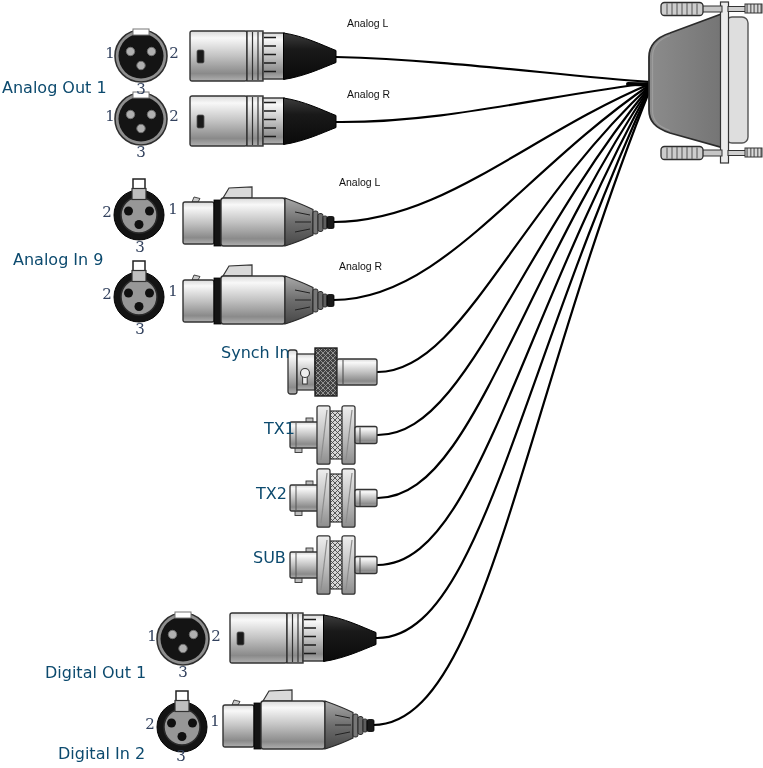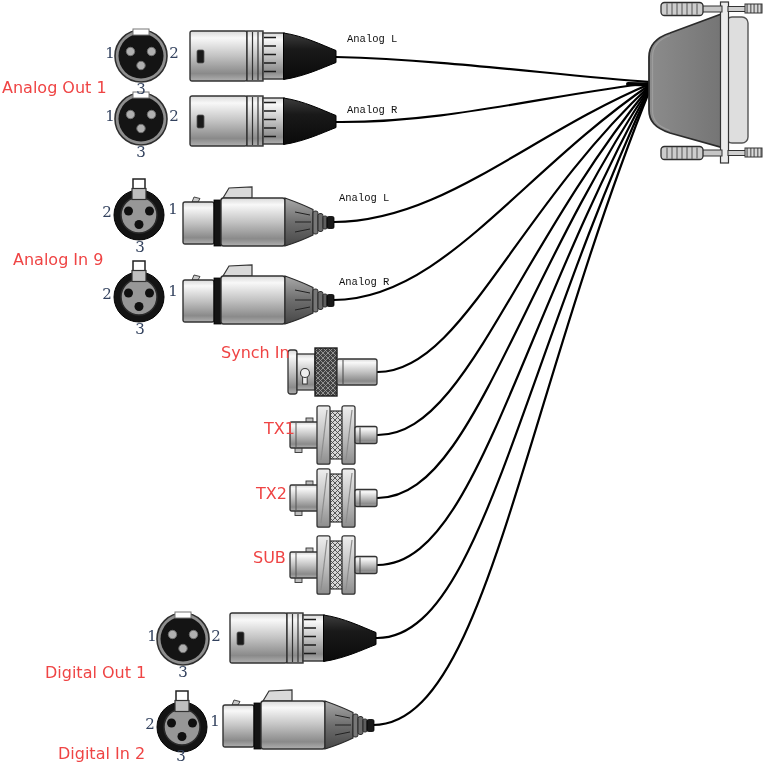--- a/index.html
+++ b/index.html
@@ -2,27 +2,26 @@
 <html><head>
 <meta charset="utf-8">
 <style>
   html,body{margin:0;padding:0;background:#fff;}
   .stage{
     position:relative;width:763px;height:768px;background:#ffffff;overflow:hidden;
     font-family:"DejaVu Sans","Liberation Sans",sans-serif;
   }
   .stage svg{position:absolute;left:0;top:0;}
   .lbl{
-    position:absolute;font-size:16px;line-height:1.05;color:#ef4444;white-space:nowrap;
+    position:absolute;font-size:16px;line-height:1.05;color:#0c4a6e;white-space:nowrap;
     font-family:"DejaVu Sans","Liberation Sans",sans-serif;
   }
   .ch{
     position:absolute;font-size:10.5px;line-height:1.05;color:#111;white-space:nowrap;
-    font-family:Liberation Mono, monospace;
-    margin-top:16px;
+    font-family:Liberation Sans, sans-serif;
   }
   .pin{
     position:absolute;font-size:15px;line-height:1;color:#33425e;white-space:nowrap;
     font-family:"DejaVu Serif","Liberation Serif",serif;
     transform:translate(-50%,-50%);
   }
 </style>
 </head>
 <body>
 

